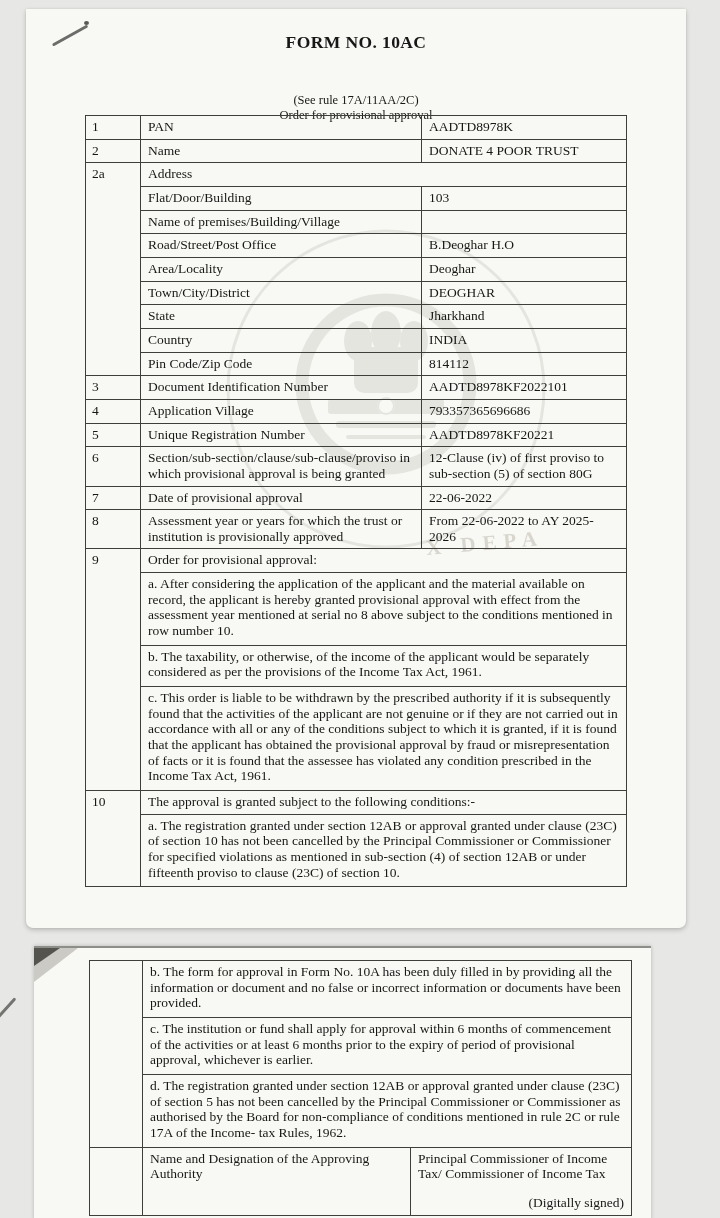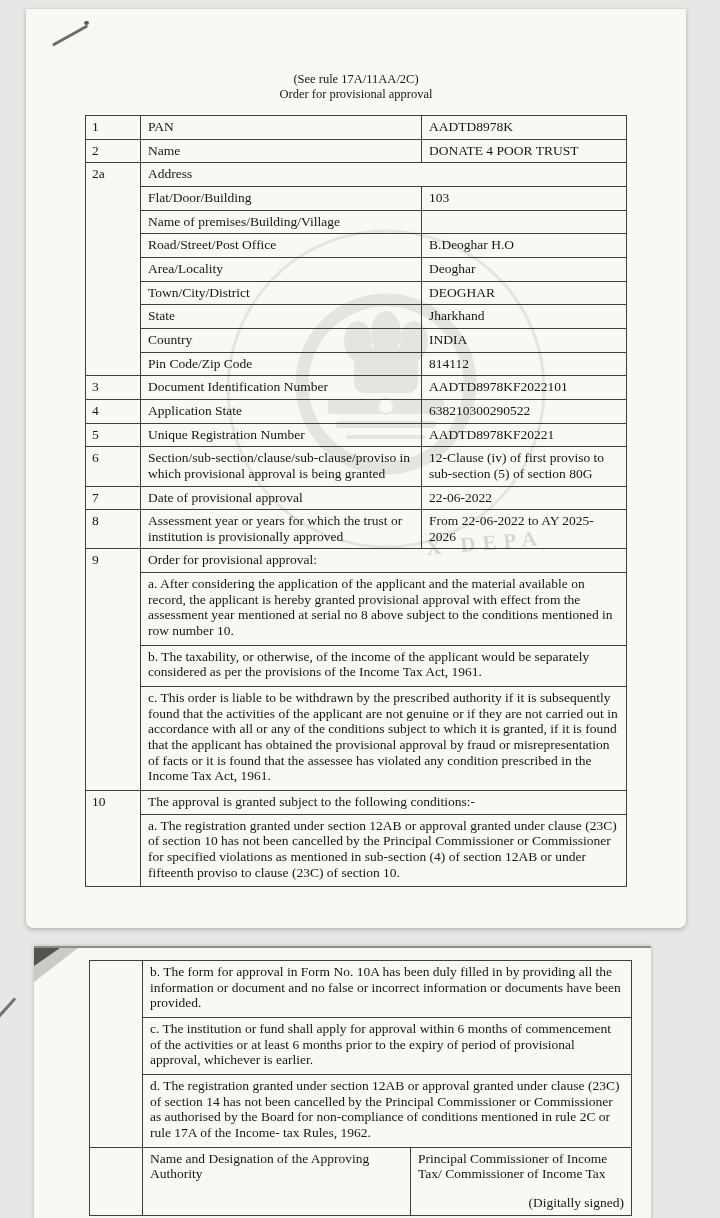--- a/index.html
+++ b/index.html
@@ -85,20 +85,21 @@
       <rect x="152" y="210" width="116" height="15" rx="3"></rect>
       <circle cx="210" cy="217" r="9" fill="#f8f8f5"></circle>
       <circle cx="210" cy="217" r="8" fill="none" stroke="#6e6c5c" stroke-width="2"></circle>
       <rect x="160" y="232" width="100" height="7" rx="3"></rect>
       <rect x="170" y="246" width="80" height="4" rx="2"></rect>
     </g>
   </svg>
   <div class="ghost-arc">X DEPA</div>
 
   <div class="doc-header">
+    <div class="doc-title">FORM NO. 10AC</div>
     <div class="doc-sub1">(See rule 17A/11AA/2C)</div>
     <div class="doc-sub2">Order for provisional approval</div>
   </div>
 
   <table id="tbl1" class="formtbl">
     <colgroup>
         <col style="width:55px">
         <col style="width:281px">
         <col style="width:205px">
       </colgroup>
@@ -152,22 +153,22 @@
       <td>814112</td>
     </tr>
 
     <tr>
       <td class="sn">3</td>
       <td>Document Identification Number</td>
       <td>AADTD8978KF2022101</td>
     </tr>
     <tr>
       <td class="sn">4</td>
-      <td>Application State</td>
-      <td>638210300290522</td>
+      <td>Application Village</td>
+      <td>793357365696686</td>
     </tr>
     <tr>
       <td class="sn">5</td>
       <td>Unique Registration Number</td>
       <td>AADTD8978KF20221</td>
     </tr>
     <tr>
       <td class="sn">6</td>
       <td>Section/sub-section/clause/sub-clause/proviso in which provisional approval is being granted</td>
       <td>12-Clause (iv) of first proviso to sub-section (5) of section 80G</td>
@@ -221,21 +222,21 @@
 
     <tbody>
         <tr>
       <td class="sn" rowspan="3"></td>
       <td class="para" colspan="2">b. The form for approval in Form No. 10A has been duly filled in by providing all the information or document and no false or incorrect information or documents have been provided.</td>
     </tr>
     <tr>
       <td class="para" colspan="2">c. The institution or fund shall apply for approval within 6 months of commencement of the activities or at least 6 months prior to the expiry of period of provisional approval, whichever is earlier.</td>
     </tr>
     <tr>
-      <td class="para" colspan="2">d. The registration granted under section 12AB or approval granted under clause (23C) of section 14 has not been cancelled by the Principal Commissioner or Commissioner as authorised by the Board for non-compliance of conditions mentioned in rule 2C or rule 17A of the Income- tax Rules, 1962.</td>
+      <td class="para" colspan="2">d. The registration granted under section 12AB or approval granted under clause (23C) of section 5 has not been cancelled by the Principal Commissioner or Commissioner as authorised by the Board for non-compliance of conditions mentioned in rule 2C or rule 17A of the Income- tax Rules, 1962.</td>
     </tr>
 
     <tr style="height:66px;font-family:Liberation Serif, serif;">
       <td class="sn"></td>
       <td>Name and Designation of the Approving Authority</td>
       <td>
         <div>Principal Commissioner of Income Tax/ Commissioner of Income Tax</div>
         <div class="sig-note">(Digitally signed)</div>
       </td>
     </tr>

